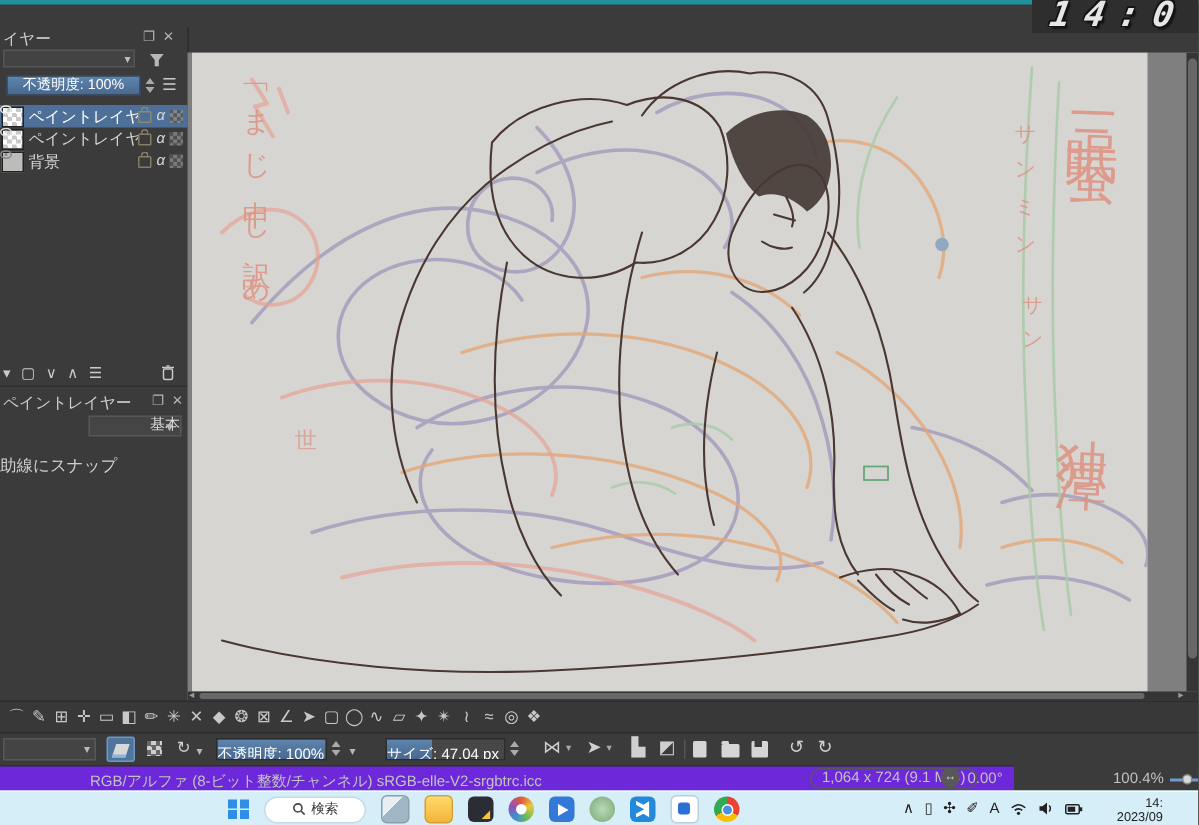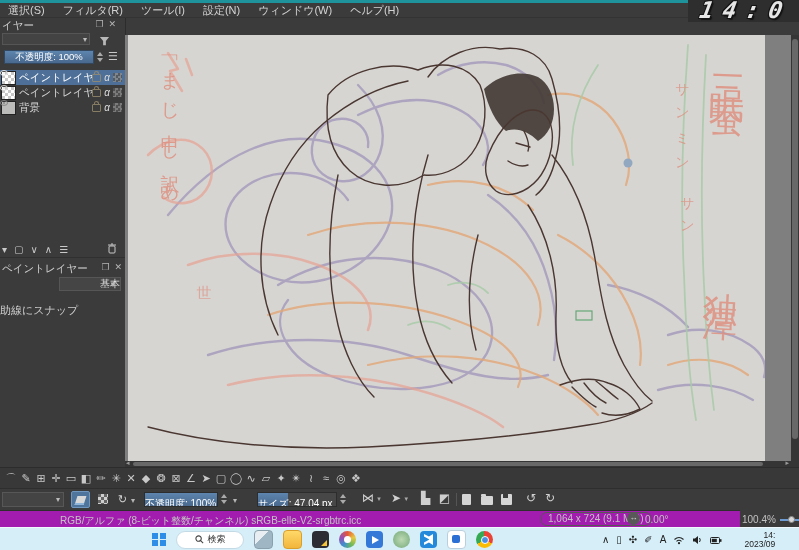--- a/index.html
+++ b/index.html
@@ -93,21 +93,21 @@
   .caret-s{position:absolute;top:7px;color:#b5b5b5;font-size:8px;}
   .ricon{position:absolute;top:2px;color:#cfcfcf;font-size:12px;}
   .ricon .dcar{font-size:7px;color:#aaa;vertical-align:middle;}
   .doc-ic{position:absolute;top:5px;width:9px;height:11px;background:#d5d5d5;border-radius:1px;}
   .folder-ic{position:absolute;top:7px;width:12px;height:9px;background:#d5d5d5;border-radius:1px;}
   .folder-ic::before{content:"";position:absolute;left:0;top:-2px;width:5px;height:2px;background:#d5d5d5;border-radius:1px 1px 0 0;}
   .save-ic{position:absolute;top:5px;width:11px;height:11px;background:#d5d5d5;border-radius:1px;}
   .save-ic::before{content:"";position:absolute;left:2px;top:0;width:5px;height:4px;background:#3b3b3b;}
   .vsep{position:absolute;top:4px;width:1px;height:13px;background:#555;}
   
-  .statusbar{position:absolute;left:0;top:510px;width:740px;height:17px;background:#a21caf;border-top:1px solid #2e2e2e;
+  .statusbar{position:absolute;left:0;top:510px;width:676px;height:17px;background:#6d28d9;border-top:1px solid #2e2e2e;
     color:#c2c2c2;font-size:10px;}
   .sb-profile{position:absolute;left:60px;top:3px;}
   .sb-dims{position:absolute;left:540px;top:1px;border:1px solid #575757;border-radius:7px;padding:0 7px;line-height:12px;}
   .sb-rot{position:absolute;left:627px;top:1px;width:13px;height:13px;border-radius:50%;background:#585858;color:#ddd;
     font-size:8px;text-align:center;line-height:12px;}
   .sb-angle{position:absolute;left:645px;top:3px;}
   .sb-zoom{position:absolute;left:742px;top:3px;}
   .sb-zslider{position:absolute;left:780px;top:8px;width:40px;height:2px;background:#6d9bd2;}
   .sb-zslider .knob{position:absolute;left:8px;top:-3px;width:7px;height:7px;border-radius:50%;background:#d8d8d8;border:1px solid #888;box-sizing:border-box;}
   
@@ -140,28 +140,20 @@
   .sk{fill:none;stroke-linecap:round;stroke-linejoin:round;}
 </style>
 </head>
 <body>
 
 <div class="screen">
 
   <div class="topline"></div>
   <div class="topline-right"></div>
 
-  <div class="menubar">
-    <span>選択(S)</span>
-    <span>フィルタ(R)</span>
-    <span>ツール(I)</span>
-    <span>設定(N)</span>
-    <span>ウィンドウ(W)</span>
-    <span>ヘルプ(H)</span>
-  </div>
   <div class="clock-overlay-bg"></div>
   <div class="clock-overlay">14:0</div>
 
   <div class="left-dock">
     <div class="dock-header">
       <span>イヤー</span>
       <span class="winbtns"><span>❐</span><span>✕</span></span>
     </div>
     <div class="filter-row">
       <span class="mini-dd">

